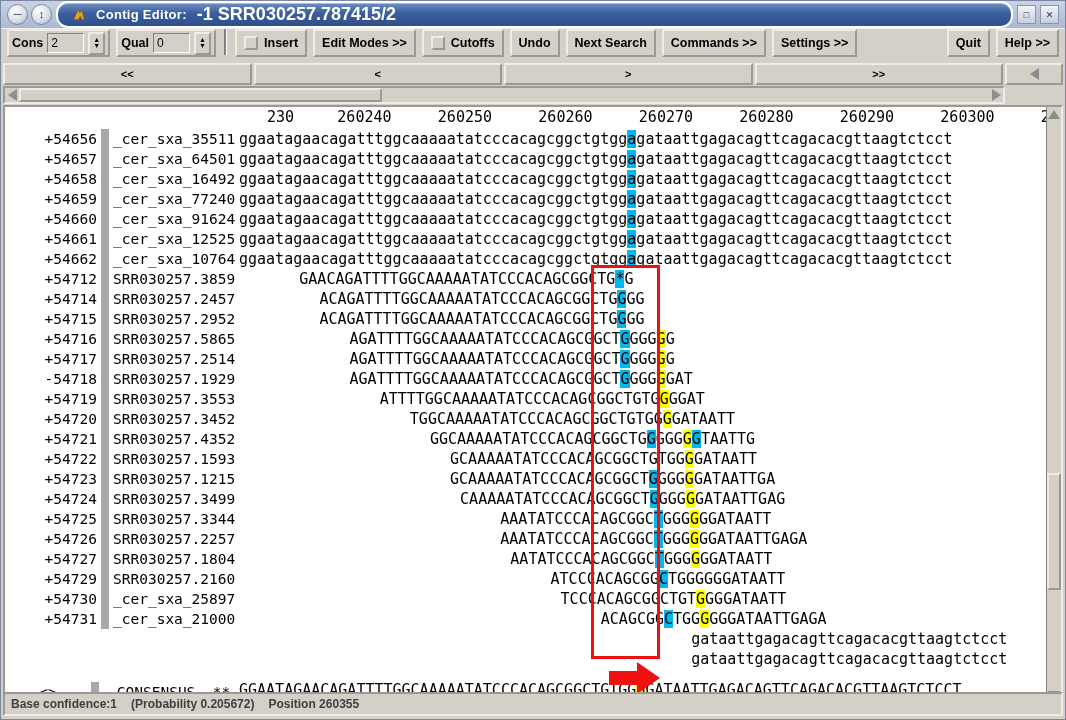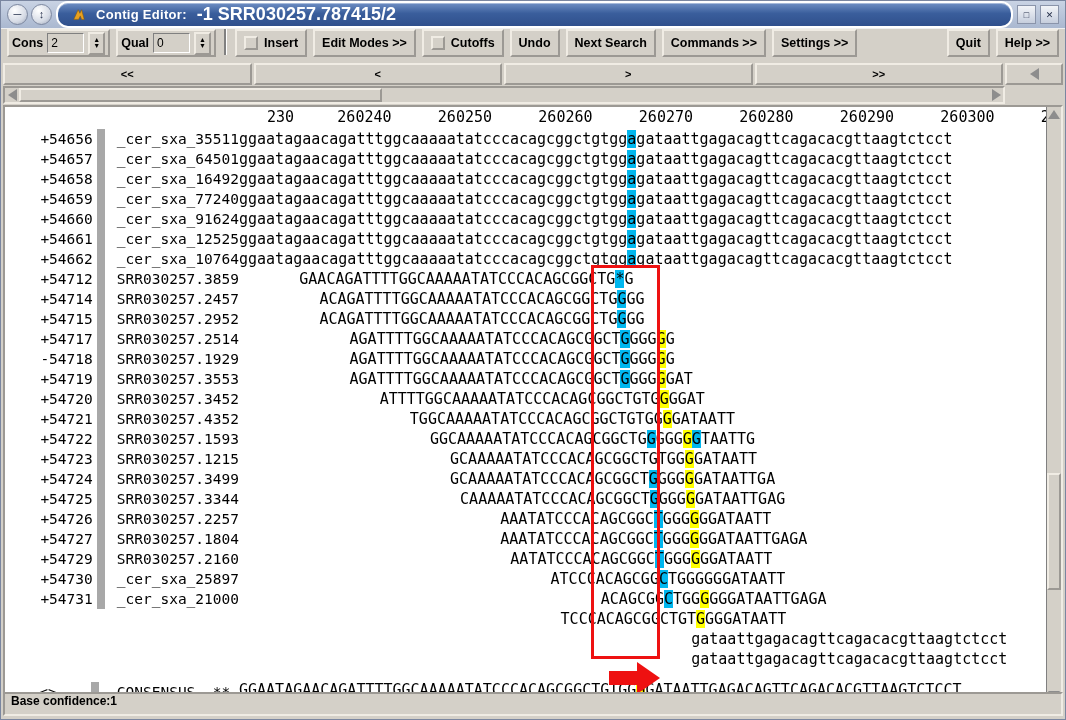--- a/index.html
+++ b/index.html
@@ -137,21 +137,21 @@
     width:234px;flex:0 0 auto;background:#ffffff;position:relative;
     overflow:hidden;
   }
   .gut-row{
     height:20px;display:flex;align-items:center;
     font-family:"DejaVu Sans Mono","Liberation Mono",monospace;
     font-size:14.5px;color:#000;white-space:pre;
   }
   .gut-num{width:92px;text-align:right;padding-right:4px;}
   .gut-bar{width:8px;height:20px;background:#a8a8a8;flex:0 0 auto;}
-  .gut-name{padding-left:12px;}
+  .gut-name{padding-left:4px;}
   .gut-row.consensus .gut-num{text-align:center;padding-right:0;}
   .gut-row.consensus .gut-name{padding-left:18px;}
 
   .seqpane{
     flex:1;position:relative;overflow:hidden;background:#ffffff;
   }
   .ruler{
     position:absolute;left:0;top:0;height:22px;width:100%;
     background:#ffffff;
     font-family:"DejaVu Sans Mono","Liberation Mono",monospace;
@@ -186,22 +186,22 @@
     display:flex;flex-direction:column;
   }
   .vsb-arrow{height:14px;display:flex;align-items:center;justify-content:center;}
   .vsb-track{flex:1;position:relative;background:#d4d0c8;}
   .vsb-thumb{position:absolute;left:0;right:0;top:62%;height:20%;background:#d4d0c8;border:2px outset #f0ece4;}
 
   
   .statusbar{
     position:absolute;left:2px;right:2px;bottom:3px;height:20px;
     background:#d4d0c8;border:2px inset #f0ece4;
-    display:flex;padding-left:6px;gap:14px;
-    font-weight:bold;font-size:12px;color:#000000;flex-direction:column;
+    display:flex;align-items:center;padding-left:6px;gap:14px;
+    font-weight:bold;font-size:12px;color:#404040;
   }
 </style>
 </head>
 <body>
 
 <div id="app">
 
   <div class="titlebar">
     <div class="tb-left">
       <div class="tb-btn">
@@ -336,20 +336,21 @@
           <div class="gut-row"><span class="gut-num">+54656</span><span class="gut-bar"></span><span class="gut-name">_cer_sxa_35511</span></div>
           <div class="gut-row"><span class="gut-num">+54657</span><span class="gut-bar"></span><span class="gut-name">_cer_sxa_64501</span></div>
           <div class="gut-row"><span class="gut-num">+54658</span><span class="gut-bar"></span><span class="gut-name">_cer_sxa_16492</span></div>
           <div class="gut-row"><span class="gut-num">+54659</span><span class="gut-bar"></span><span class="gut-name">_cer_sxa_77240</span></div>
           <div class="gut-row"><span class="gut-num">+54660</span><span class="gut-bar"></span><span class="gut-name">_cer_sxa_91624</span></div>
           <div class="gut-row"><span class="gut-num">+54661</span><span class="gut-bar"></span><span class="gut-name">_cer_sxa_12525</span></div>
           <div class="gut-row"><span class="gut-num">+54662</span><span class="gut-bar"></span><span class="gut-name">_cer_sxa_10764</span></div>
           <div class="gut-row"><span class="gut-num">+54712</span><span class="gut-bar"></span><span class="gut-name">SRR030257.3859</span></div>
           <div class="gut-row"><span class="gut-num">+54714</span><span class="gut-bar"></span><span class="gut-name">SRR030257.2457</span></div>
           <div class="gut-row"><span class="gut-num">+54715</span><span class="gut-bar"></span><span class="gut-name">SRR030257.2952</span></div>
+          <div class="gut-row"><span class="gut-num">+54716</span><span class="gut-bar"></span><span class="gut-name">SRR030257.5865</span></div>
           <div class="gut-row"><span class="gut-num">+54717</span><span class="gut-bar"></span><span class="gut-name">SRR030257.2514</span></div>
           <div class="gut-row"><span class="gut-num">-54718</span><span class="gut-bar"></span><span class="gut-name">SRR030257.1929</span></div>
           <div class="gut-row"><span class="gut-num">+54719</span><span class="gut-bar"></span><span class="gut-name">SRR030257.3553</span></div>
           <div class="gut-row"><span class="gut-num">+54720</span><span class="gut-bar"></span><span class="gut-name">SRR030257.3452</span></div>
           <div class="gut-row"><span class="gut-num">+54721</span><span class="gut-bar"></span><span class="gut-name">SRR030257.4352</span></div>
           <div class="gut-row"><span class="gut-num">+54722</span><span class="gut-bar"></span><span class="gut-name">SRR030257.1593</span></div>
           <div class="gut-row"><span class="gut-num">+54723</span><span class="gut-bar"></span><span class="gut-name">SRR030257.1215</span></div>
           <div class="gut-row"><span class="gut-num">+54724</span><span class="gut-bar"></span><span class="gut-name">SRR030257.3499</span></div>
           <div class="gut-row"><span class="gut-num">+54725</span><span class="gut-bar"></span><span class="gut-name">SRR030257.3344</span></div>
           <div class="gut-row"><span class="gut-num">+54726</span><span class="gut-bar"></span><span class="gut-name">SRR030257.2257</span></div>
@@ -384,22 +385,22 @@
           <div class="seqrow"><span style="display:inline-block;width:140.70000000000002px;"></span>ATTTTGGCAAAAATATCCCACAGCGGCTGTG<span class="hl-yellow">G</span>GGAT</div>
           <div class="seqrow"><span style="display:inline-block;width:170.85000000000002px;"></span>TGGCAAAAATATCCCACAGCGGCTGTGG<span class="hl-yellow">G</span>GATAATT</div>
           <div class="seqrow"><span style="display:inline-block;width:190.95000000000002px;"></span>GGCAAAAATATCCCACAGCGGCTG<span class="hl-cyan">G</span>GGG<span class="hl-yellow">G</span><span class="hl-cyan">G</span>TAATTG</div>
           <div class="seqrow"><span style="display:inline-block;width:211.05px;"></span>GCAAAAATATCCCACAGCGGCTGTGG<span class="hl-yellow">G</span>GATAATT</div>
           <div class="seqrow"><span style="display:inline-block;width:211.05px;"></span>GCAAAAATATCCCACAGCGGCT<span class="hl-cyan">G</span>GGG<span class="hl-yellow">G</span>GATAATTGA</div>
           <div class="seqrow"><span style="display:inline-block;width:221.10000000000002px;"></span>CAAAAATATCCCACAGCGGCT<span class="hl-cyan">G</span>GGG<span class="hl-yellow">G</span>GATAATTGAG</div>
           <div class="seqrow"><span style="display:inline-block;width:261.3px;"></span>AAATATCCCACAGCGGC<span class="hl-cyan">T</span>GGG<span class="hl-yellow">G</span>GGATAATT</div>
           <div class="seqrow"><span style="display:inline-block;width:261.3px;"></span>AAATATCCCACAGCGGC<span class="hl-cyan">T</span>GGG<span class="hl-yellow">G</span>GGATAATTGAGA</div>
           <div class="seqrow"><span style="display:inline-block;width:271.35px;"></span>AATATCCCACAGCGGC<span class="hl-cyan">T</span>GGG<span class="hl-yellow">G</span>GGATAATT</div>
           <div class="seqrow"><span style="display:inline-block;width:311.55px;"></span>ATCCCACAGCGG<span class="hl-cyan">C</span>TGGGGGGATAATT</div>
+          <div class="seqrow"><span style="display:inline-block;width:321.6px;"></span>TCCCACAGCGGCTGT<span class="hl-yellow">G</span>GGGATAATT</div>
           <div class="seqrow"><span style="display:inline-block;width:361.8px;"></span>ACAGCGG<span class="hl-cyan">C</span>TGG<span class="hl-yellow">G</span>GGGATAATTGAGA</div>
-          <div class="seqrow"><span style="display:inline-block;width:321.6px;"></span>TCCCACAGCGGCTGT<span class="hl-yellow">G</span>GGGATAATT</div>
           <div class="seqrow"><span style="display:inline-block;width:452.25000000000006px;"></span>gataattgagacagttcagacacgttaagtctcct</div>
           <div class="seqrow"><span style="display:inline-block;width:452.25000000000006px;"></span>gataattgagacagttcagacacgttaagtctcct</div>
         </div>
 
       <div class="consensus-strip">
         <div class="seqrow" id="consensus-seq"><span style="display:inline-block;width:0px;"></span>GGAATAGAACAGATTTTGGCAAAAATATCCCACAGCGGCTGTGG<span class="hl-yellow">G</span>GATAATTGAGACAGTTCAGACACGTTAAGTCTCCT</div>
       </div>
 
       <div class="redbox" id="redbox" style="left: 351.75px; top: 158px; width: 63.3px; height: 388px; border-color: rgb(238, 17, 17);"></div>
 

